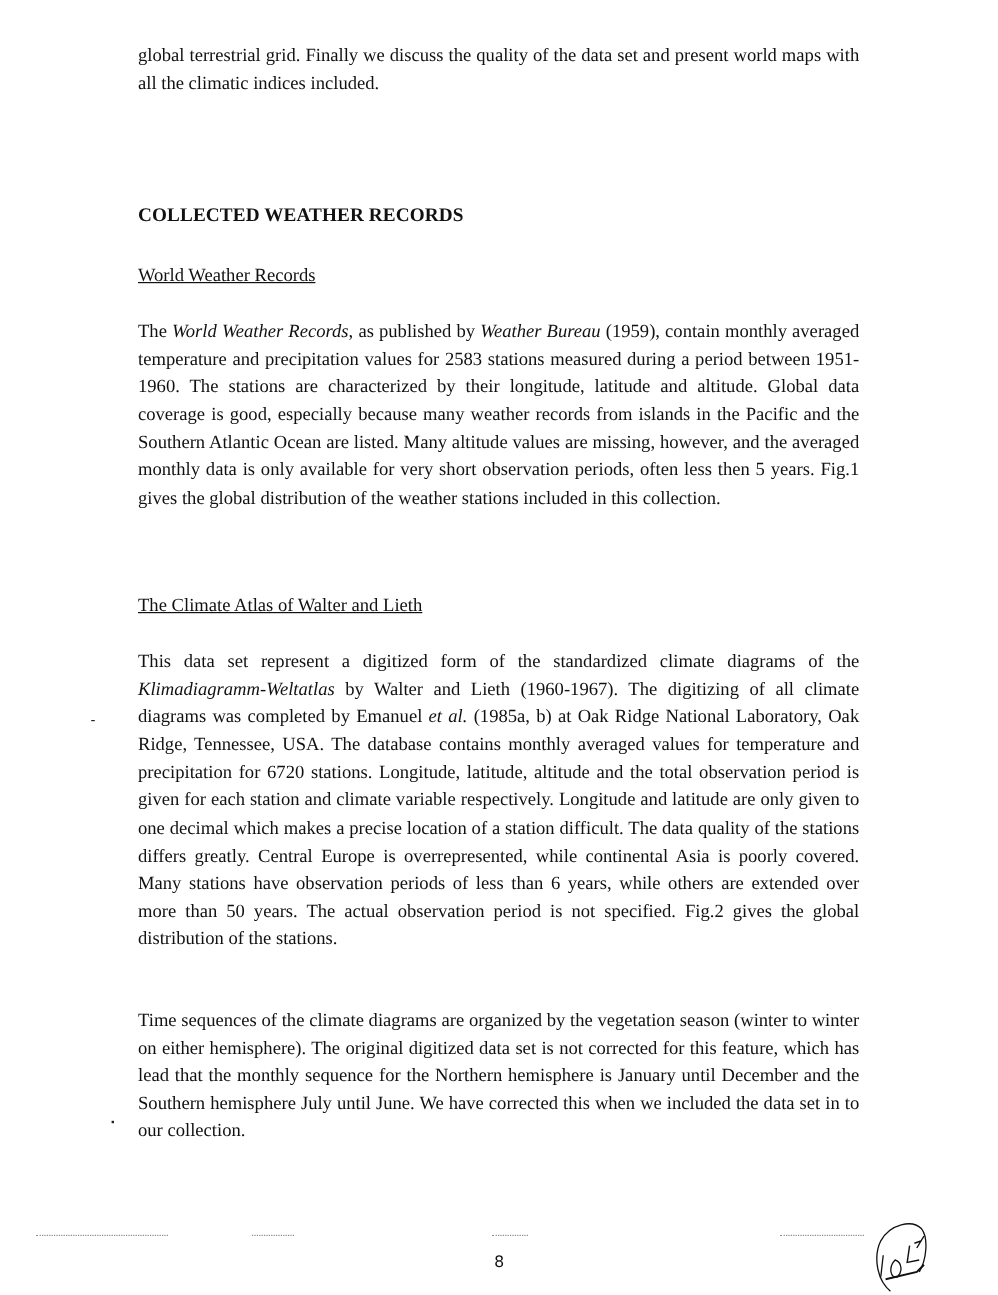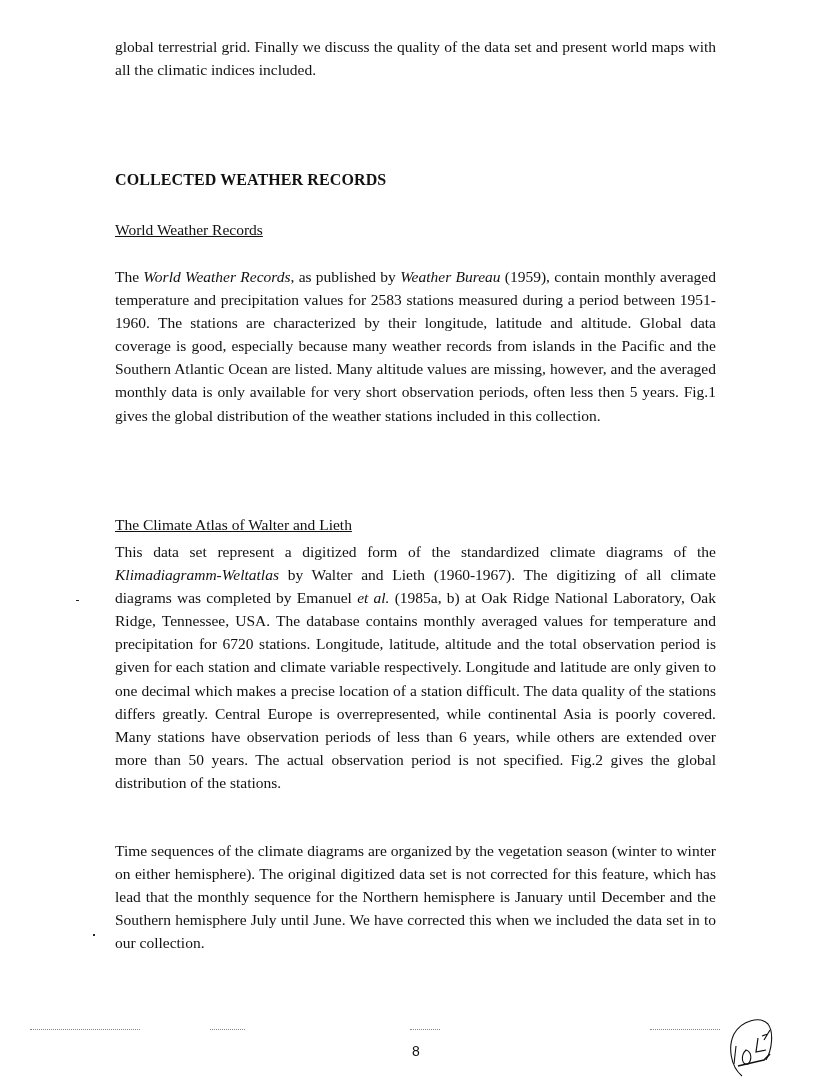--- a/index.html
+++ b/index.html
@@ -40,21 +40,21 @@
 <div class="page">
 
   <p class="para" style="top:35px;">global terrestrial grid. Finally we discuss the quality of the data set and present world maps with all the climatic indices included.</p>
 
   <h2 class="heading" style="top:151px;margin-top:20px;">COLLECTED WEATHER RECORDS</h2>
 
   <h3 class="subheading" style="top:221px; font-weight:normal;">World Weather Records</h3>
 
   <p class="para" style="top:265px;"><span>The </span><span class="ital">World Weather Records</span><span>, as published by </span><span class="ital">Weather Bureau</span><span> (1959), contain monthly averaged temperature and precipitation values for 2583 stations measured during a period between 1951-1960. The stations are characterized by their longitude, latitude and altitude. Global data coverage is good, especially because many weather records from islands in the Pacific and the Southern Atlantic Ocean are listed. Many altitude values are missing, however, and the averaged monthly data is only available for very short observation periods, often less then 5 years. Fig.1 gives the global distribution of the weather stations included in this collection.</span></p>
 
-  <h3 class="subheading" style="top:516px; font-weight:normal;">The Climate Atlas of Walter and Lieth</h3>
+  <h3 class="subheading" style="top:496px; font-weight:normal;">The Climate Atlas of Walter and Lieth</h3>
 
   <p class="para" style="top:540px;"><span>This data set represent a digitized form of the standardized climate diagrams of the </span><span class="ital">Klimadiagramm-Weltatlas</span><span> by Walter and Lieth (1960-1967). The digitizing of all climate diagrams was completed by Emanuel </span><span class="ital">et al.</span><span> (1985a, b) at Oak Ridge National Laboratory, Oak Ridge, Tennessee, USA. The database contains monthly averaged values for temperature and precipitation for 6720 stations. Longitude, latitude, altitude and the total observation period is given for each station and climate variable respectively. Longitude and latitude are only given to one decimal which makes a precise location of a station difficult. The data quality of the stations differs greatly. Central Europe is overrepresented, while continental Asia is poorly covered. Many stations have observation periods of less than 6 years, while others are extended over more than 50 years. The actual observation period is not specified. Fig.2 gives the global distribution of the stations.</span></p>
 
   <p class="para" style="top:839px;">Time sequences of the climate diagrams are organized by the vegetation season (winter to winter on either hemisphere). The original digitized data set is not corrected for this feature, which has lead that the monthly sequence for the Northern hemisphere is January until December and the Southern hemisphere July until June. We have corrected this when we included the data set in to our collection.</p>
 
   <div class="speck" style="left:76px; top:600px; width:3px; height:1px;"></div>
   <div class="speck" style="left:93px; top:934px;"></div>
 
   <div class="dotline" style="left:30px; width:110px;"></div>
   <div class="dotline" style="left:210px; width:35px;"></div>

